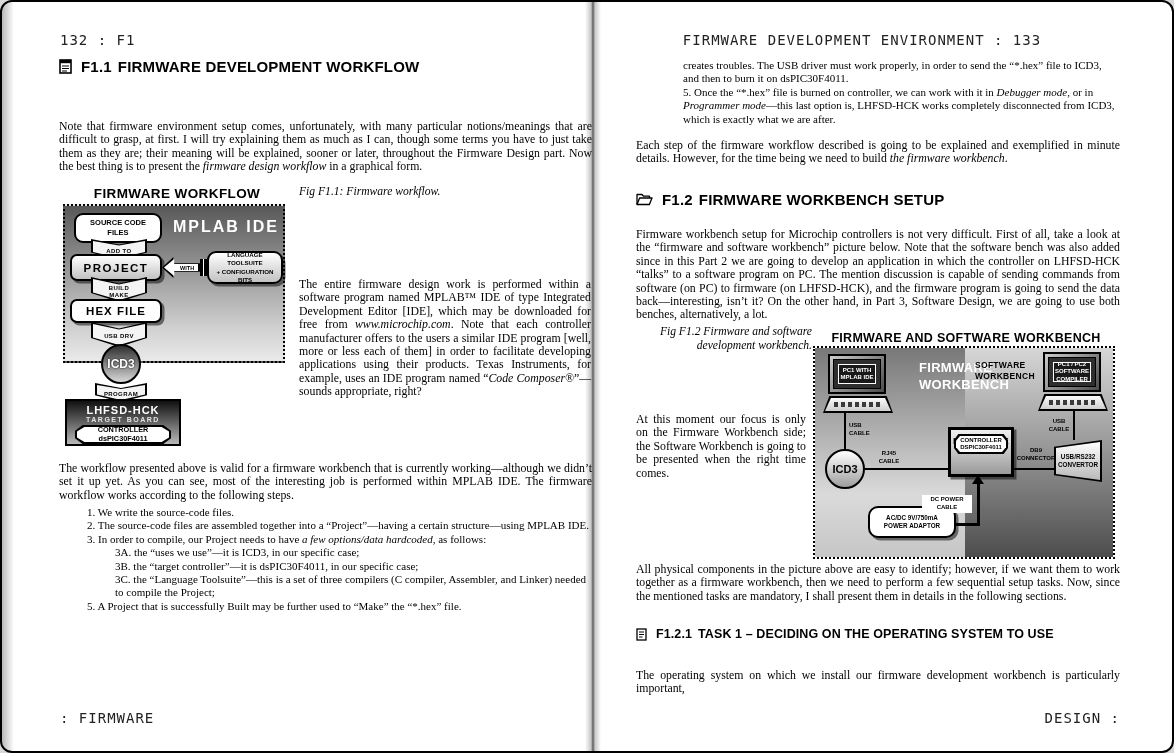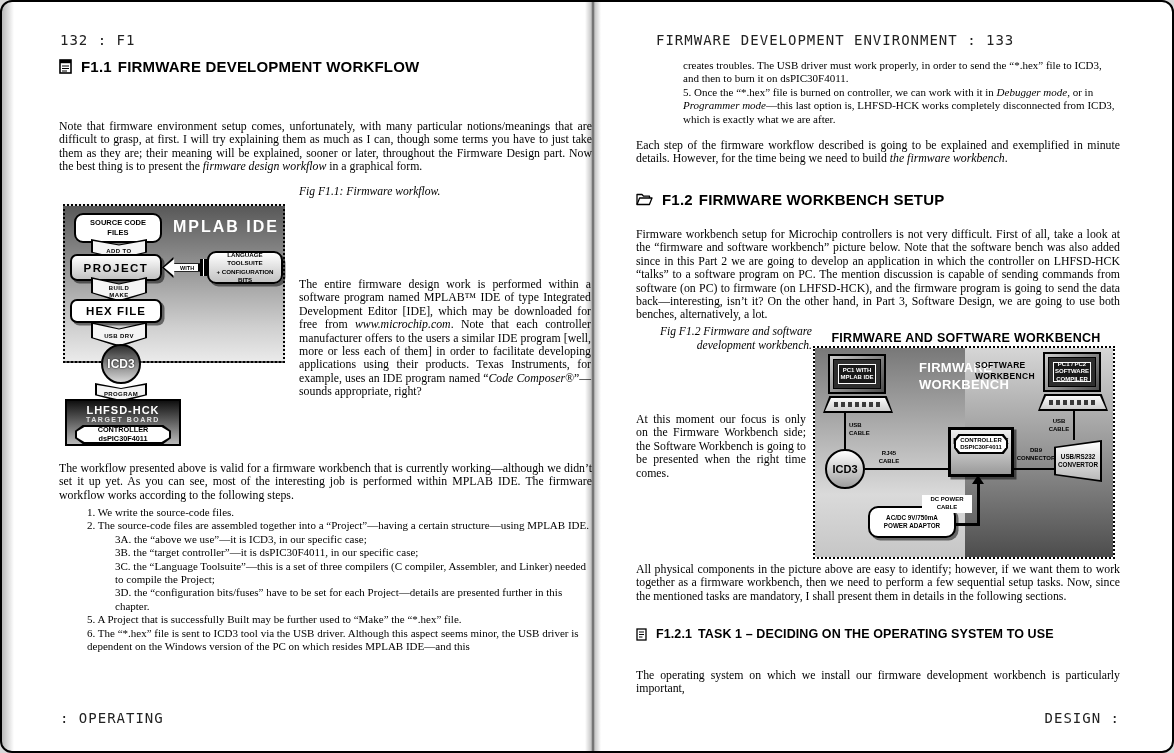--- a/index.html
+++ b/index.html
@@ -79,20 +79,21 @@
         <line x1="3" y1="12" x2="8" y2="12" stroke="#000" stroke-width="1"></line>
       </svg>
       <span><span class="hnum">F1.1</span><span>FIRMWARE DEVELOPMENT WORKFLOW</span></span>
     </div>
 
     <div class="abs body-text" style="left:57px;top:118px;width:533px;">
       <span>Note that firmware environment setup comes, unfortunately, with many particular notions/meanings that are difficult to grasp, at first. I will try explaining them as much as I can, though some terms you have to just take them as they are; their meaning will be explained, sooner or later, throughout the Firmware Design part. Now the best thing is to present the </span><span class="em">firmware design workflow</span><span> in a graphical form.</span>
     </div>
 
     <div class="abs dg" style="left:57px;top:184px;width:236px;height:262px;">
+      <div class="dg-title" style="font-size:13.5px;letter-spacing:.4px;">FIRMWARE WORKFLOW</div>
 
       <div class="dbox" style="left:4px;top:18px;width:222px;height:159px;background:linear-gradient(180deg,#585858,#cfcfcf 78%,#eaeaea);">
         <div class="wbx" style="left:9px;top:7px;width:88px;height:30px;border-radius:9px;font-size:7.5px;line-height:1.3;">
           <span style="padding:0 10px;">SOURCE CODE FILES</span>
         </div>
         <div class="abs" style="left:102px;top:12px;width:118px;text-align:center;color:#fff;font-weight:bold;font-size:16px;letter-spacing:2px;">MPLAB IDE</div>
 
         <div class="chev" style="left:26px;top:33px;width:56px;height:21px;">
           <div class="chev-b"></div>
             <div class="chev-w">
@@ -164,33 +165,34 @@
 
     <div class="abs body-text" style="left:297px;top:276px;width:292px;">
       <span>The entire firmware design work is performed within a software program named MPLAB™ IDE of type Integrated Development Editor [IDE], which may be downloaded for free from </span><span class="em">www.microchip.com</span><span>. Note that each controller manufacturer offers to the users a similar IDE program [well, more or less each of them] in order to facilitate developing applications using their products. Texas Instruments, for example, uses an IDE program named “</span><span class="em">Code Composer®</span><span>”—sounds appropriate, right?</span>
     </div>
 
     <div class="abs body-text" style="left:57px;top:460px;width:533px;">The workflow presented above is valid for a firmware workbench that is currently working—although we didn’t set it up yet. As you can see, most of the interesting job is performed within MPLAB IDE. The firmware workflow works according to the following steps.</div>
 
     <div class="abs" style="left:57px;top:504px;width:533px;">
       <div class="li l1">1. We write the source-code files.</div>
       <div class="li l1">2. The source-code files are assembled together into a “Project”—having a certain structure—using MPLAB IDE.</div>
-      <div class="li l2">3A. the “above we use”—it is ICD3, in our specific case;</div>
+      <div class="li l1">
+        <span>3. In order to compile, our Project needs to have </span><span class="em">a few options/data hardcoded</span><span>, as follows:</span>
+      </div>
+      <div class="li l2">3A. the “uses we use”—it is ICD3, in our specific case;</div>
       <div class="li l2">3B. the “target controller”—it is dsPIC30F4011, in our specific case;</div>
       <div class="li l2">3C. the “Language Toolsuite”—this is a set of three compilers (C compiler, Assembler, and Linker) needed to compile the Project;</div>
-      <div class="li l2">3D. the “configuration bits/fuses” have to be set for each Project—details are presented further in this chapter.</div>
       <div class="li l1">5. A Project that is successfully Built may be further used to “Make” the “*.hex” file.</div>
-      <div class="li l1">6. The “*.hex” file is sent to ICD3 tool via the USB driver. Although this aspect seems minor, the USB driver is dependent on the Windows version of the PC on which resides MPLAB IDE—and this</div>
-    </div>
-
-    <div class="abs mono" style="left:58px;top:708px;">: OPERATING</div>
+    </div>
+
+    <div class="abs mono" style="left:58px;top:708px;">: FIRMWARE</div>
   </div>
 
   <div>
-    <div class="abs mono" style="left:654px;top:30px;width:484px;text-align:left;">FIRMWARE DEVELOPMENT ENVIRONMENT : 133</div>
+    <div class="abs mono" style="left:618px;top:30px;width:484px;text-align:center;">FIRMWARE DEVELOPMENT ENVIRONMENT : 133</div>
 
     <div class="abs" style="left:681px;top:57px;width:437px;">
       <div class="li ragged">creates troubles. The USB driver must work properly, in order to send the “*.hex” file to ICD3, and then to burn it on dsPIC30F4011.</div>
       <div class="li ragged">
         <span>5. Once the “*.hex” file is burned on controller, we can work with it in </span><span class="em">Debugger mode</span><span>, or in </span><span class="em">Programmer mode</span><span>—this last option is, LHFSD-HCK works completely disconnected from ICD3, which is exactly what we are after.</span>
       </div>
     </div>
 
     <div class="abs body-text" style="left:634px;top:137px;width:484px;">
       <span>Each step of the firmware workflow described is going to be explained and exemplified in minute details. However, for the time being we need to build </span><span class="em">the firmware workbench</span><span>.</span>

